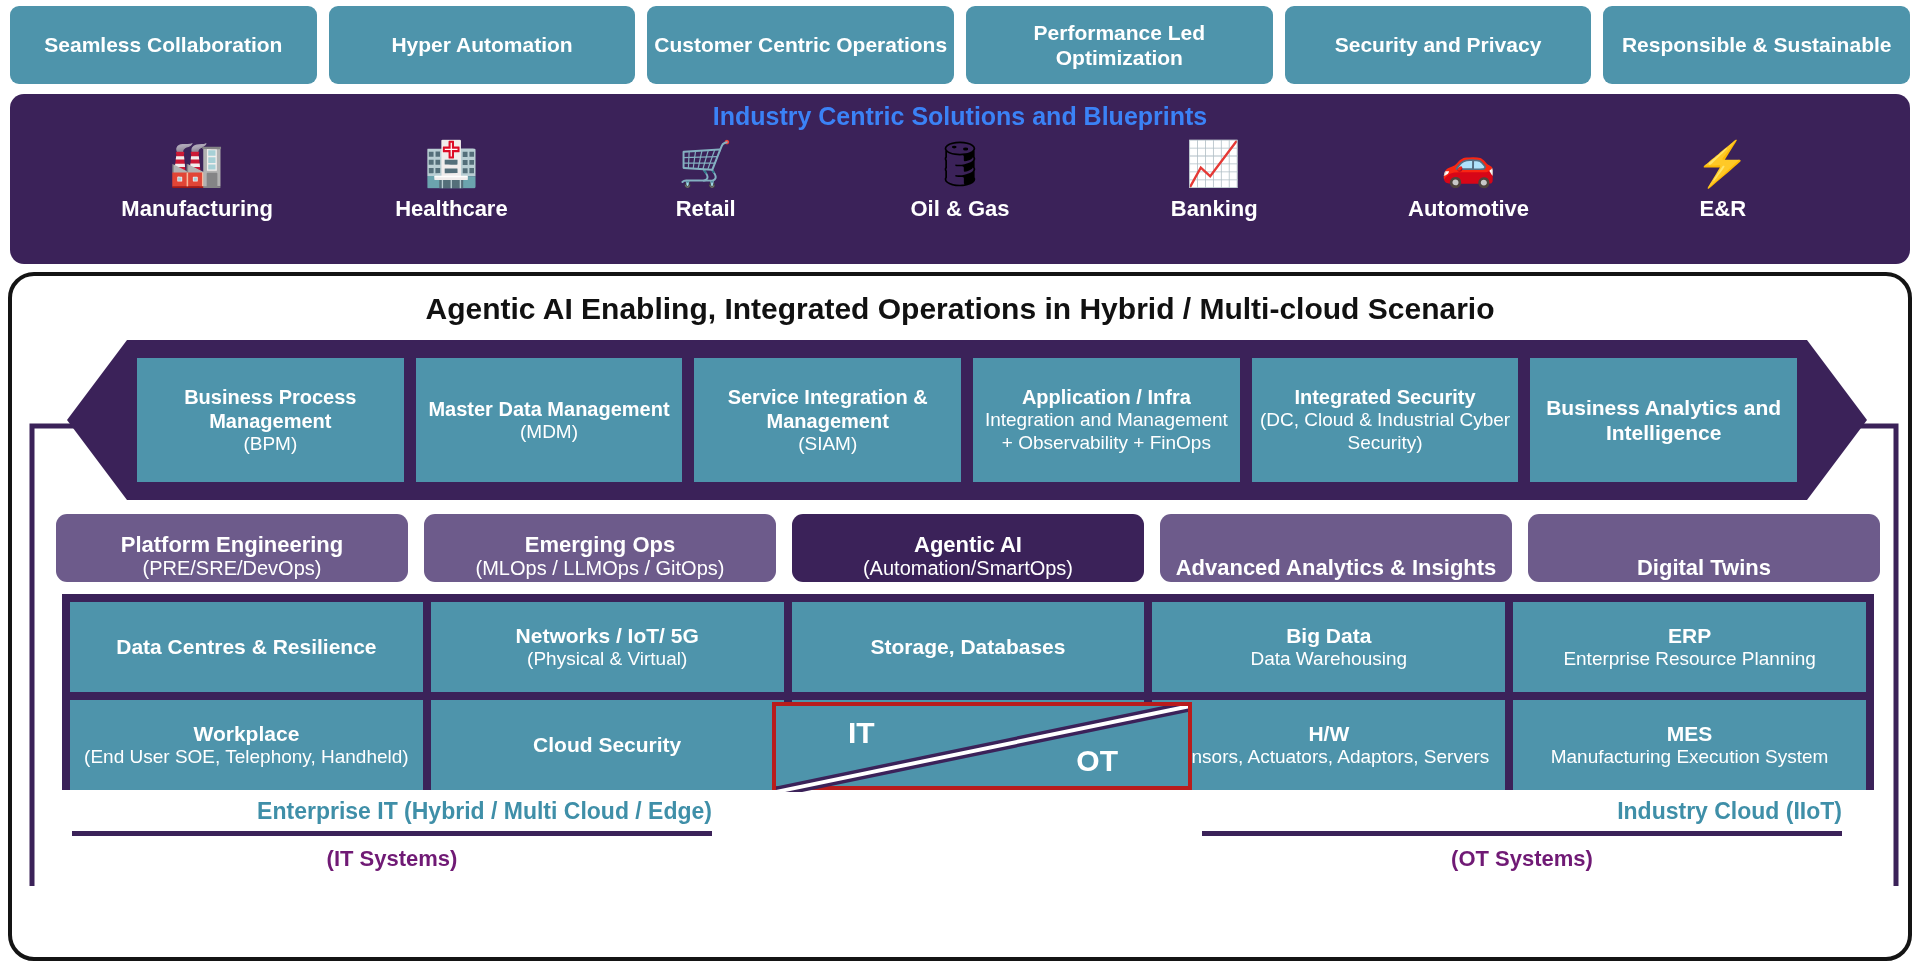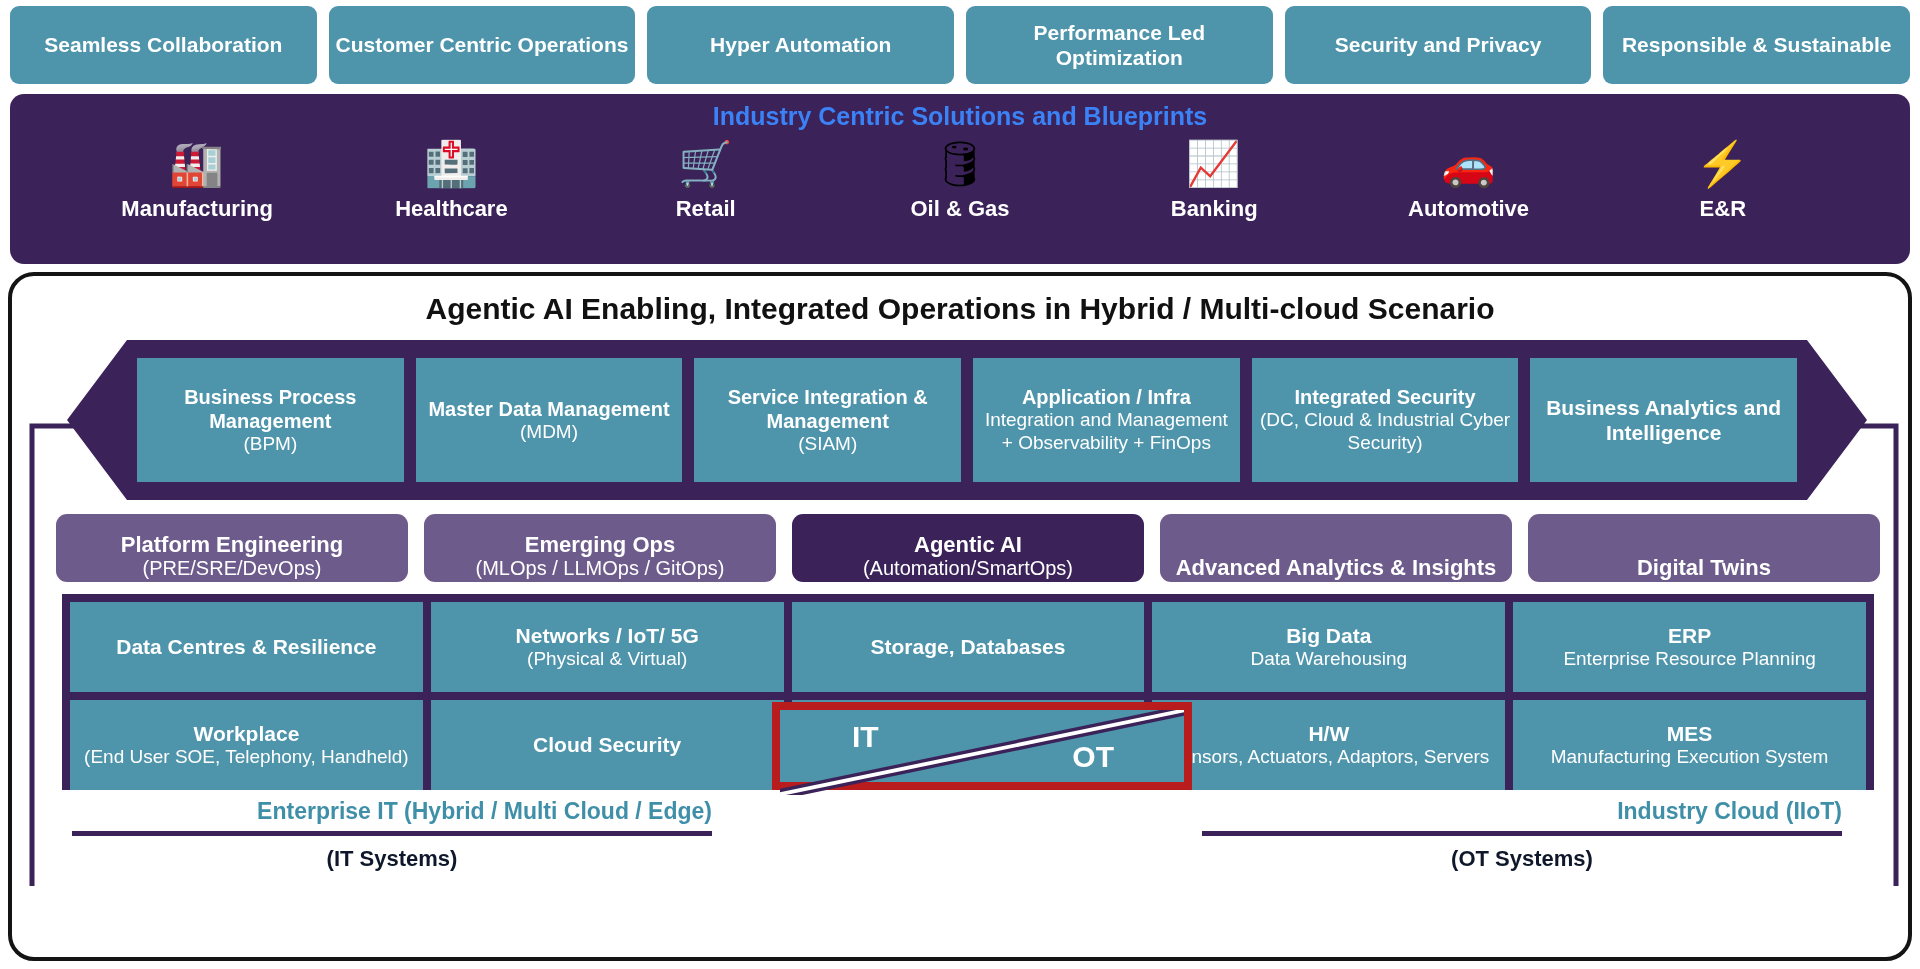--- a/index.html
+++ b/index.html
@@ -50,40 +50,40 @@
   .cell{flex:1;background:#4e94ab;display:flex;flex-direction:column;align-items:center;justify-content:center;
         text-align:center;color:#ffffff;line-height:1.2;padding:2px 6px;box-sizing:border-box;}
   .cell .c1{font-weight:bold;font-size:21px;}
   .cell .c2{font-weight:normal;font-size:19px;}
 
   
   .foot-left{position:absolute;left:60px;top:522px;width:640px;height:110px;}
   .foot-right{position:absolute;left:1190px;top:522px;width:640px;height:110px;}
   .foot-l1{text-align:right;color:#3f8fa8;font-weight:bold;font-size:23px;}
   .foot-rule{height:5px;background:#3b2259;margin:6px 0 10px 0;}
-  .foot-l2{text-align:center;color:#0f172a;font-weight:bold;font-size:22px;}
-
-  .itot{position:absolute;left:760px;top:426px;width:420px;height:88px;background:#4e94ab;border:8px solid #b91c1c;box-sizing:border-box;}
+  .foot-l2{text-align:center;color:#701a75;font-weight:bold;font-size:22px;}
+
+  .itot{position:absolute;left:760px;top:426px;width:420px;height:88px;background:#4e94ab;border:4px solid #b91c1c;box-sizing:border-box;}
   .itot svg{position:absolute;inset:0;}
   .itot .lab{position:absolute;color:#ffffff;font-weight:bold;font-size:30px;}
   .itot .lab.it{left:72px;top:10px;}
   .itot .lab.ot{right:70px;bottom:8px;}
 
   
   .loop{position:absolute;left:0;top:0;width:1904px;height:689px;pointer-events:none;}
 </style>
 </head>
 <body>
 
 <div class="stage">
 
   <div class="cap-row">
       <div class="cap">Seamless Collaboration</div>
+      <div class="cap">Hyper Automation</div>
       <div class="cap">Customer Centric Operations</div>
-      <div class="cap">Hyper Automation</div>
       <div class="cap">Performance Led Optimization</div>
       <div class="cap">Security and Privacy</div>
       <div class="cap">Responsible &amp; Sustainable</div>
     </div>
 
   <div class="ind-band">
     <div class="ind-title">Industry Centric Solutions and Blueprints</div>
     <div class="ind-items">
         <div class="ind-item">
           <div class="ind-ico">🏭</div>

